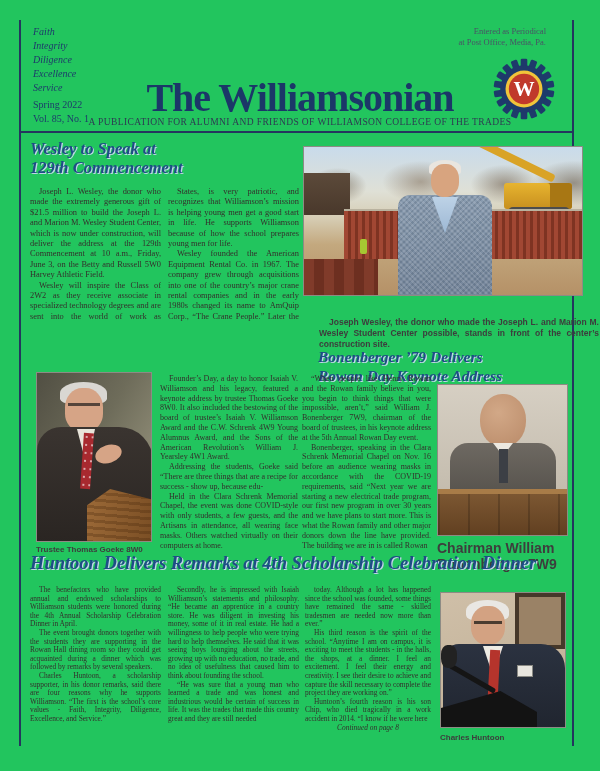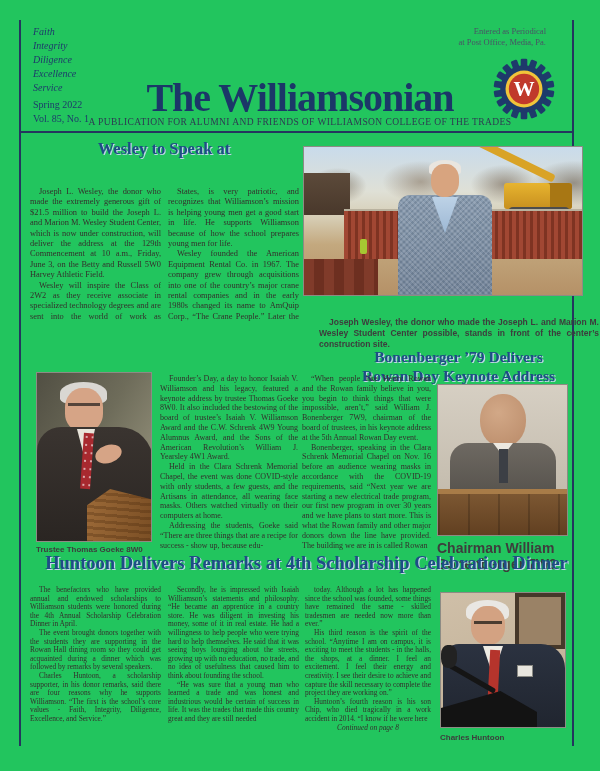--- a/index.html
+++ b/index.html
@@ -13,22 +13,22 @@
   
   .motto{position:absolute;left:33px;top:25px;font-style:italic;font-size:10px;line-height:14px;color:#1e3a6b;}
   .dateline{position:absolute;left:33px;top:98px;font-size:10px;line-height:14px;color:#1e3a6b;}
   .periodical{position:absolute;right:54px;top:26px;font-size:8.5px;line-height:11px;color:#4a5166;text-align:right;}
   .nameplate{position:absolute;left:90px;top:74px;width:420px;text-align:center;
              font-size:40px;font-weight:bold;color:#1b3768;letter-spacing:-1px;}
   .subtitle{position:absolute;left:30px;top:117px;width:540px;text-align:center;
             font-size:9.5px;letter-spacing:.4px;color:#2e3a52;}
   .logo{position:absolute;left:491px;top:56px;width:66px;height:66px;}
   
-  .headline{position:absolute;text-align:center;font-weight:bold;color:#1d4d85;
-            text-shadow:1.2px 1.2px 0 #bfd4e7;}
+  .headline{position:absolute;font-weight:bold;color:#1d4d85;
+            text-shadow:1.2px 1.2px 0 #bfd4e7;font-style:italic;}
   .headline span{display:block;}
   .hl-wesley{left:30px;top:139px;width:268px;font-size:16.5px;line-height:19px;}
   .hl-goeke{left:30px;top:331px;width:268px;font-size:15.5px;line-height:19px;}
   .hl-bonen{left:302px;top:331px;width:281px;font-size:15.5px;line-height:19px;}
   .hl-huntoon{left:30px;top:552px;width:553px;font-size:18.5px;line-height:22px;}
   
   .col{position:absolute;text-align:justify;overflow:hidden;}
   .col p{margin:0;text-indent:9px;}
   .col p.continued{font-style:italic;text-align:center;text-indent:0;}
   .sz-a{font-size:8.4px;line-height:10.4px;}
@@ -164,20 +164,21 @@
       </g>
       <circle cx="50" cy="50" r="36"></circle>
     </g>
     <circle cx="50" cy="50" r="28" fill="#f0c43a"></circle>
     <circle cx="50" cy="50" r="23" fill="#c0392b"></circle>
     <text x="50" y="61" font-size="32" font-weight="bold" fill="#ffffff" text-anchor="middle" font-family="Liberation Serif, serif">W</text>
   </svg>
 
   <h2 class="headline hl-wesley" style="margin:0;">
     <span>Wesley to Speak at</span>
+    <span>129th Commencement</span>
   </h2>
   <div class="col sz-a wes-c1">
     <p>Joseph L. Wesley, the donor who made the extremely generous gift of $21.5 million to build the Joseph L. and Marion M. Wesley Student Center, which is now under construction, will deliver the address at the 129th Commencement at 10 a.m., Friday, June 3, on the Betty and Russell 5W0 Harvey Athletic Field.</p>
     <p>Wesley will inspire the Class of 2W2 as they receive associate in specialized technology degrees and are sent into the world of work as “Williamson Men.”</p>
 
   </div>
   <div class="col sz-a wes-c2">
     <p>States, is very patriotic, and recognizes that Williamson’s mission is helping young men get a good start in life. He supports Williamson because of how the school prepares young men for life.</p>
     <p>Wesley founded the American Equipment Rental Co. in 1967. The company grew through acquisitions into one of the country’s major crane rental companies and in the early 1980s changed its name to AmQuip Corp., “The Crane People.” Later the named was changed</p>
 
@@ -205,22 +206,22 @@
     <div class="g-glasses"></div>
     <div class="g-body"></div>
     <div class="g-shirt"></div>
     <div class="g-tie"></div>
     <div class="g-hand"></div>
     <div class="g-podium"></div>
   </div>
   <p class="caption cap-goeke" style="margin:0;">Trustee Thomas Goeke 8W0</p>
   <div class="col sz-b goe-col">
     <p>Founder’s Day, a day to honor Isaiah V. Williamson and his legacy, featured a keynote address by trustee Thomas Goeke 8W0. It also included the bestowing of the board of trustee’s Isaiah V. Williamson Award and the C.W. Schrenk 4W9 Young Alumnus Award, and the Sons of the American Revolution’s William J. Yearsley 4W1 Award.</p>
+    <p>Addressing the students, Goeke said “There are three things that are a recipe for success - show up, because edu-</p>
     <p>Held in the Clara Schrenk Memorial Chapel, the event was done COVID-style with only students, a few guests, and the Artisans in attendance, all wearing face masks. Others watched virtually on their computers at home.</p>
-    <p>Addressing the students, Goeke said “There are three things that are a recipe for success - show up, because edu-</p>
 
   </div>
 
   <h2 class="headline hl-bonen" style="margin:16px;">
     <span>Bonenberger ’79 Delivers</span>
     <span>Rowan Day Keynote Address</span>
   </h2>
   <div class="col sz-b bon-col">
     <p>“When people like Henry Rowan and the Rowan family believe in you, you begin to think things that were impossible, aren’t,” said William J. Bonenberger 7W9, chairman of the board of trustees, in his keynote address at the 5th Annual Rowan Day event.</p>
     <p>Bonenberger, speaking in the Clara Schrenk Memorial Chapel on Nov. 16 before an audience wearing masks in accordance with the COVID-19 requirements, said “Next year we are starting a new electrical trade program, our first new program in over 30 years and we have plans to start more. This is what the Rowan family and other major donors down the line have provided. The building we are in is called Rowan</p>

